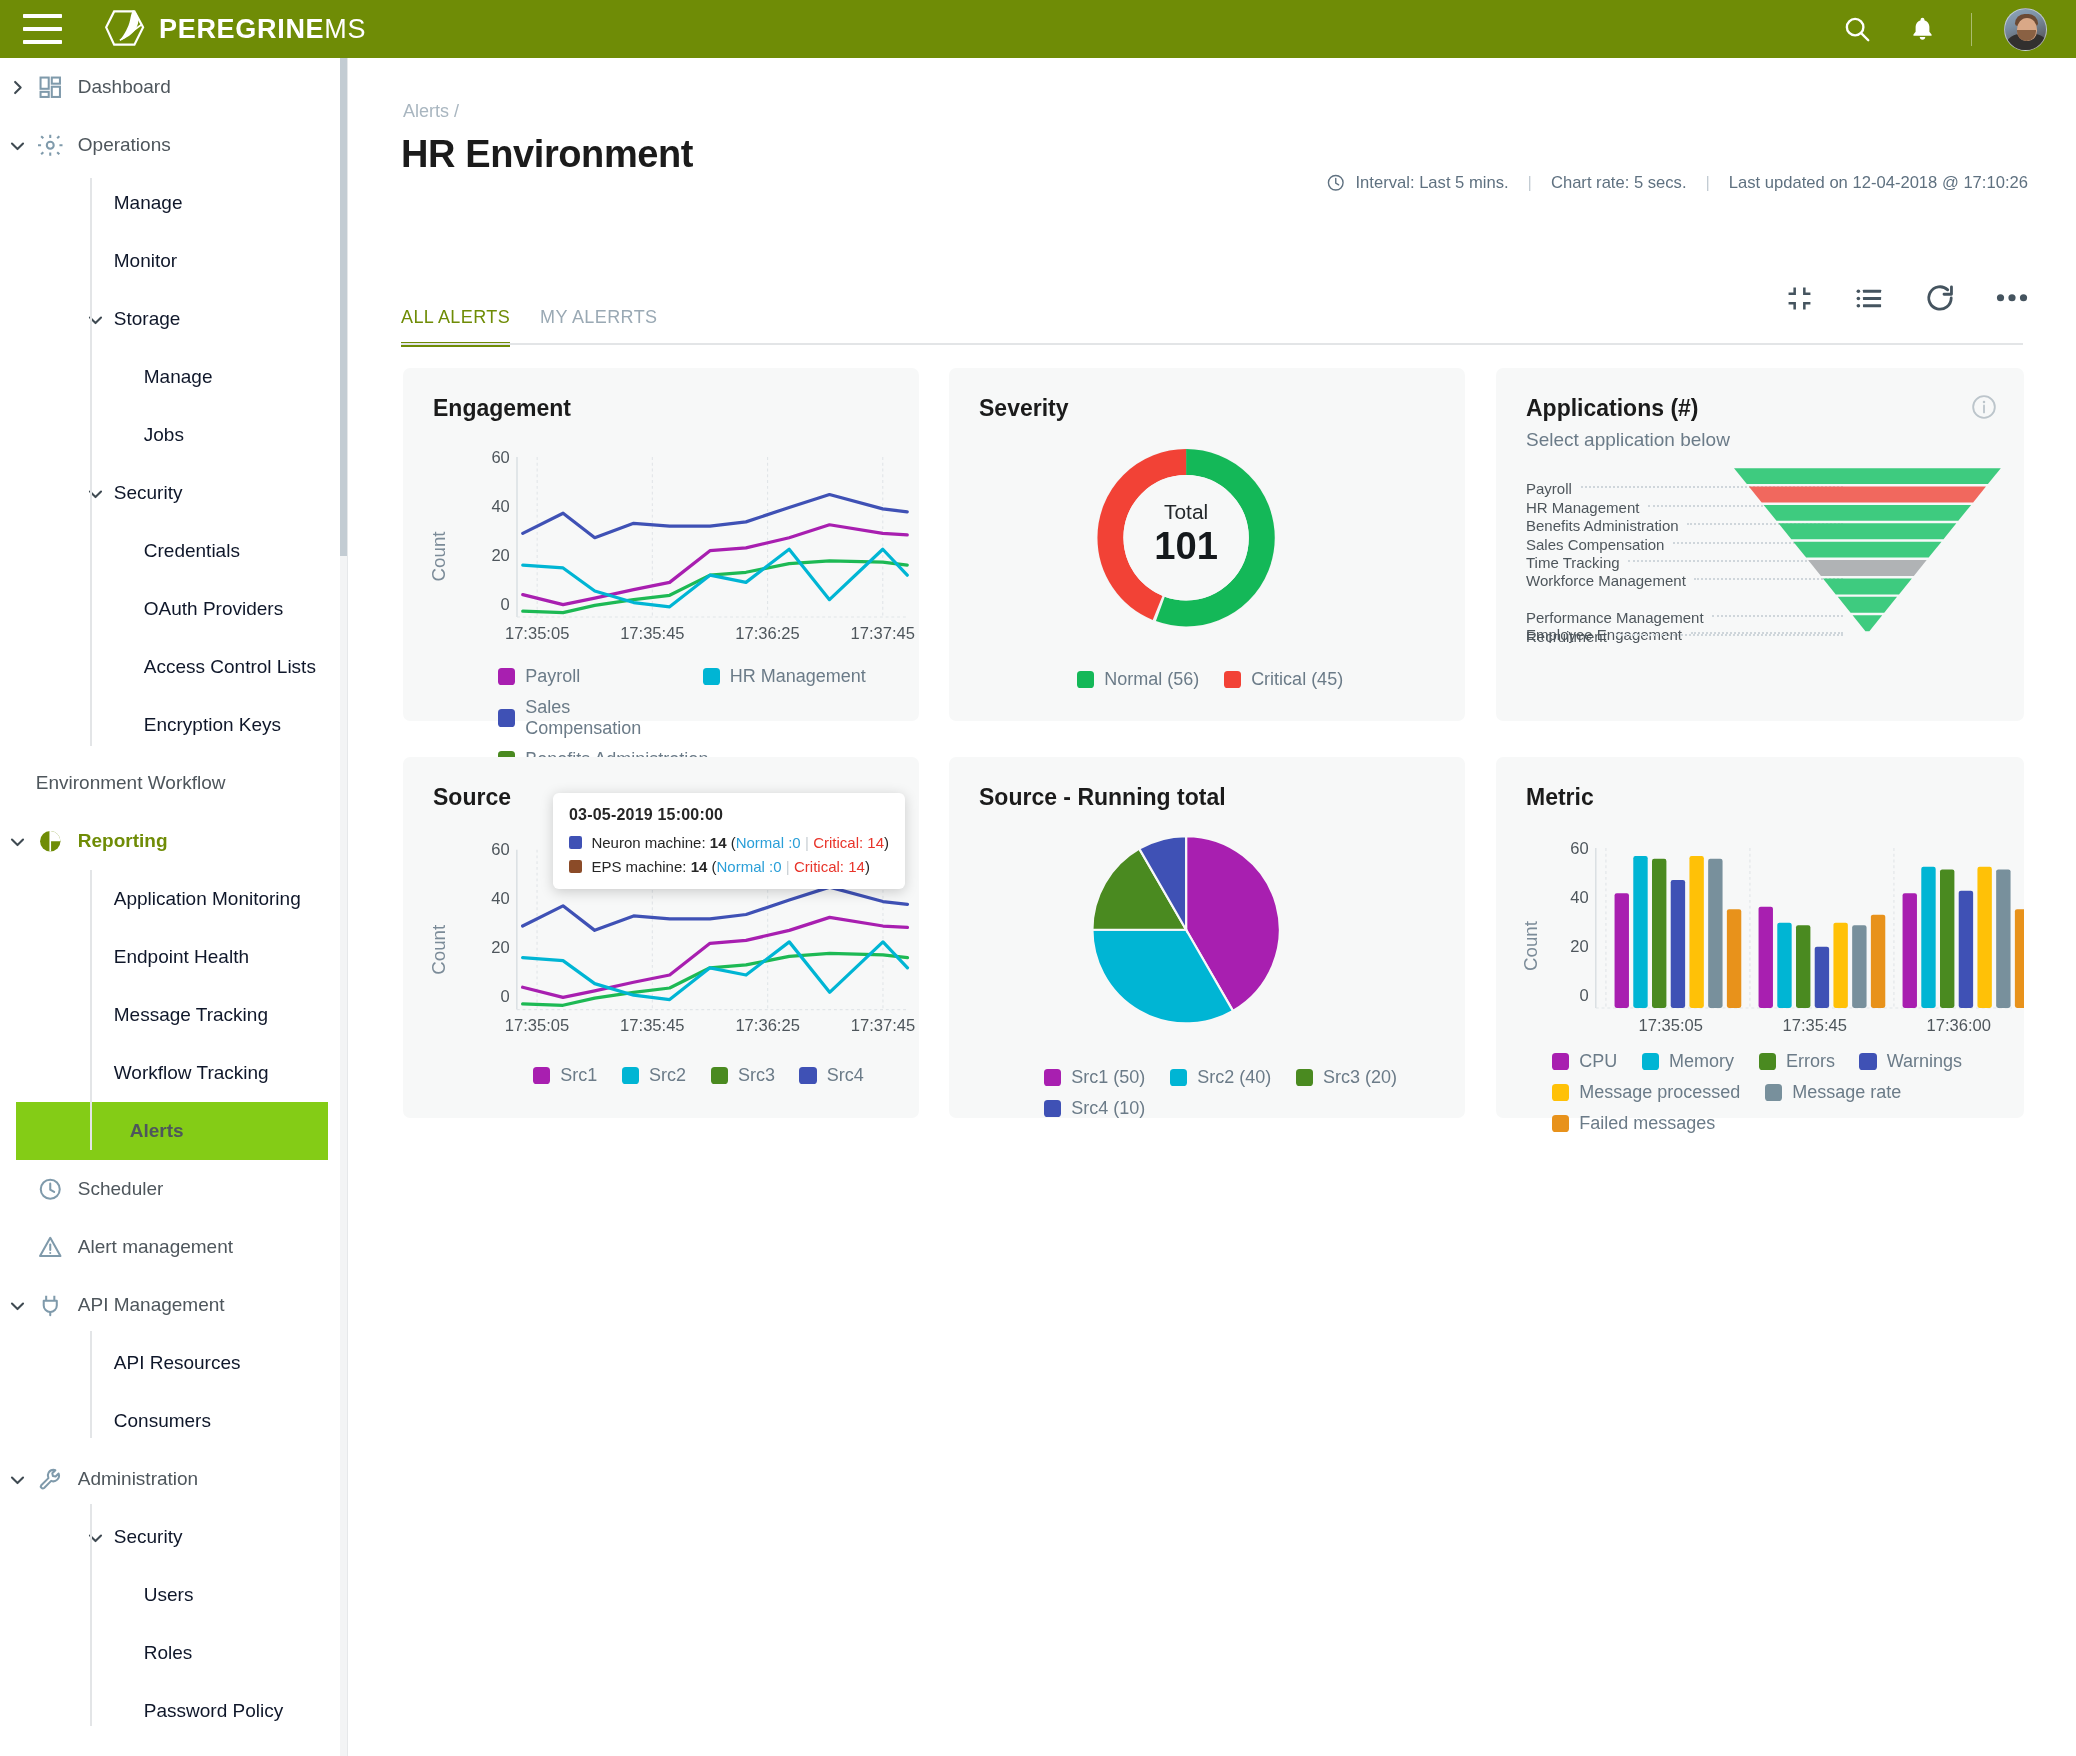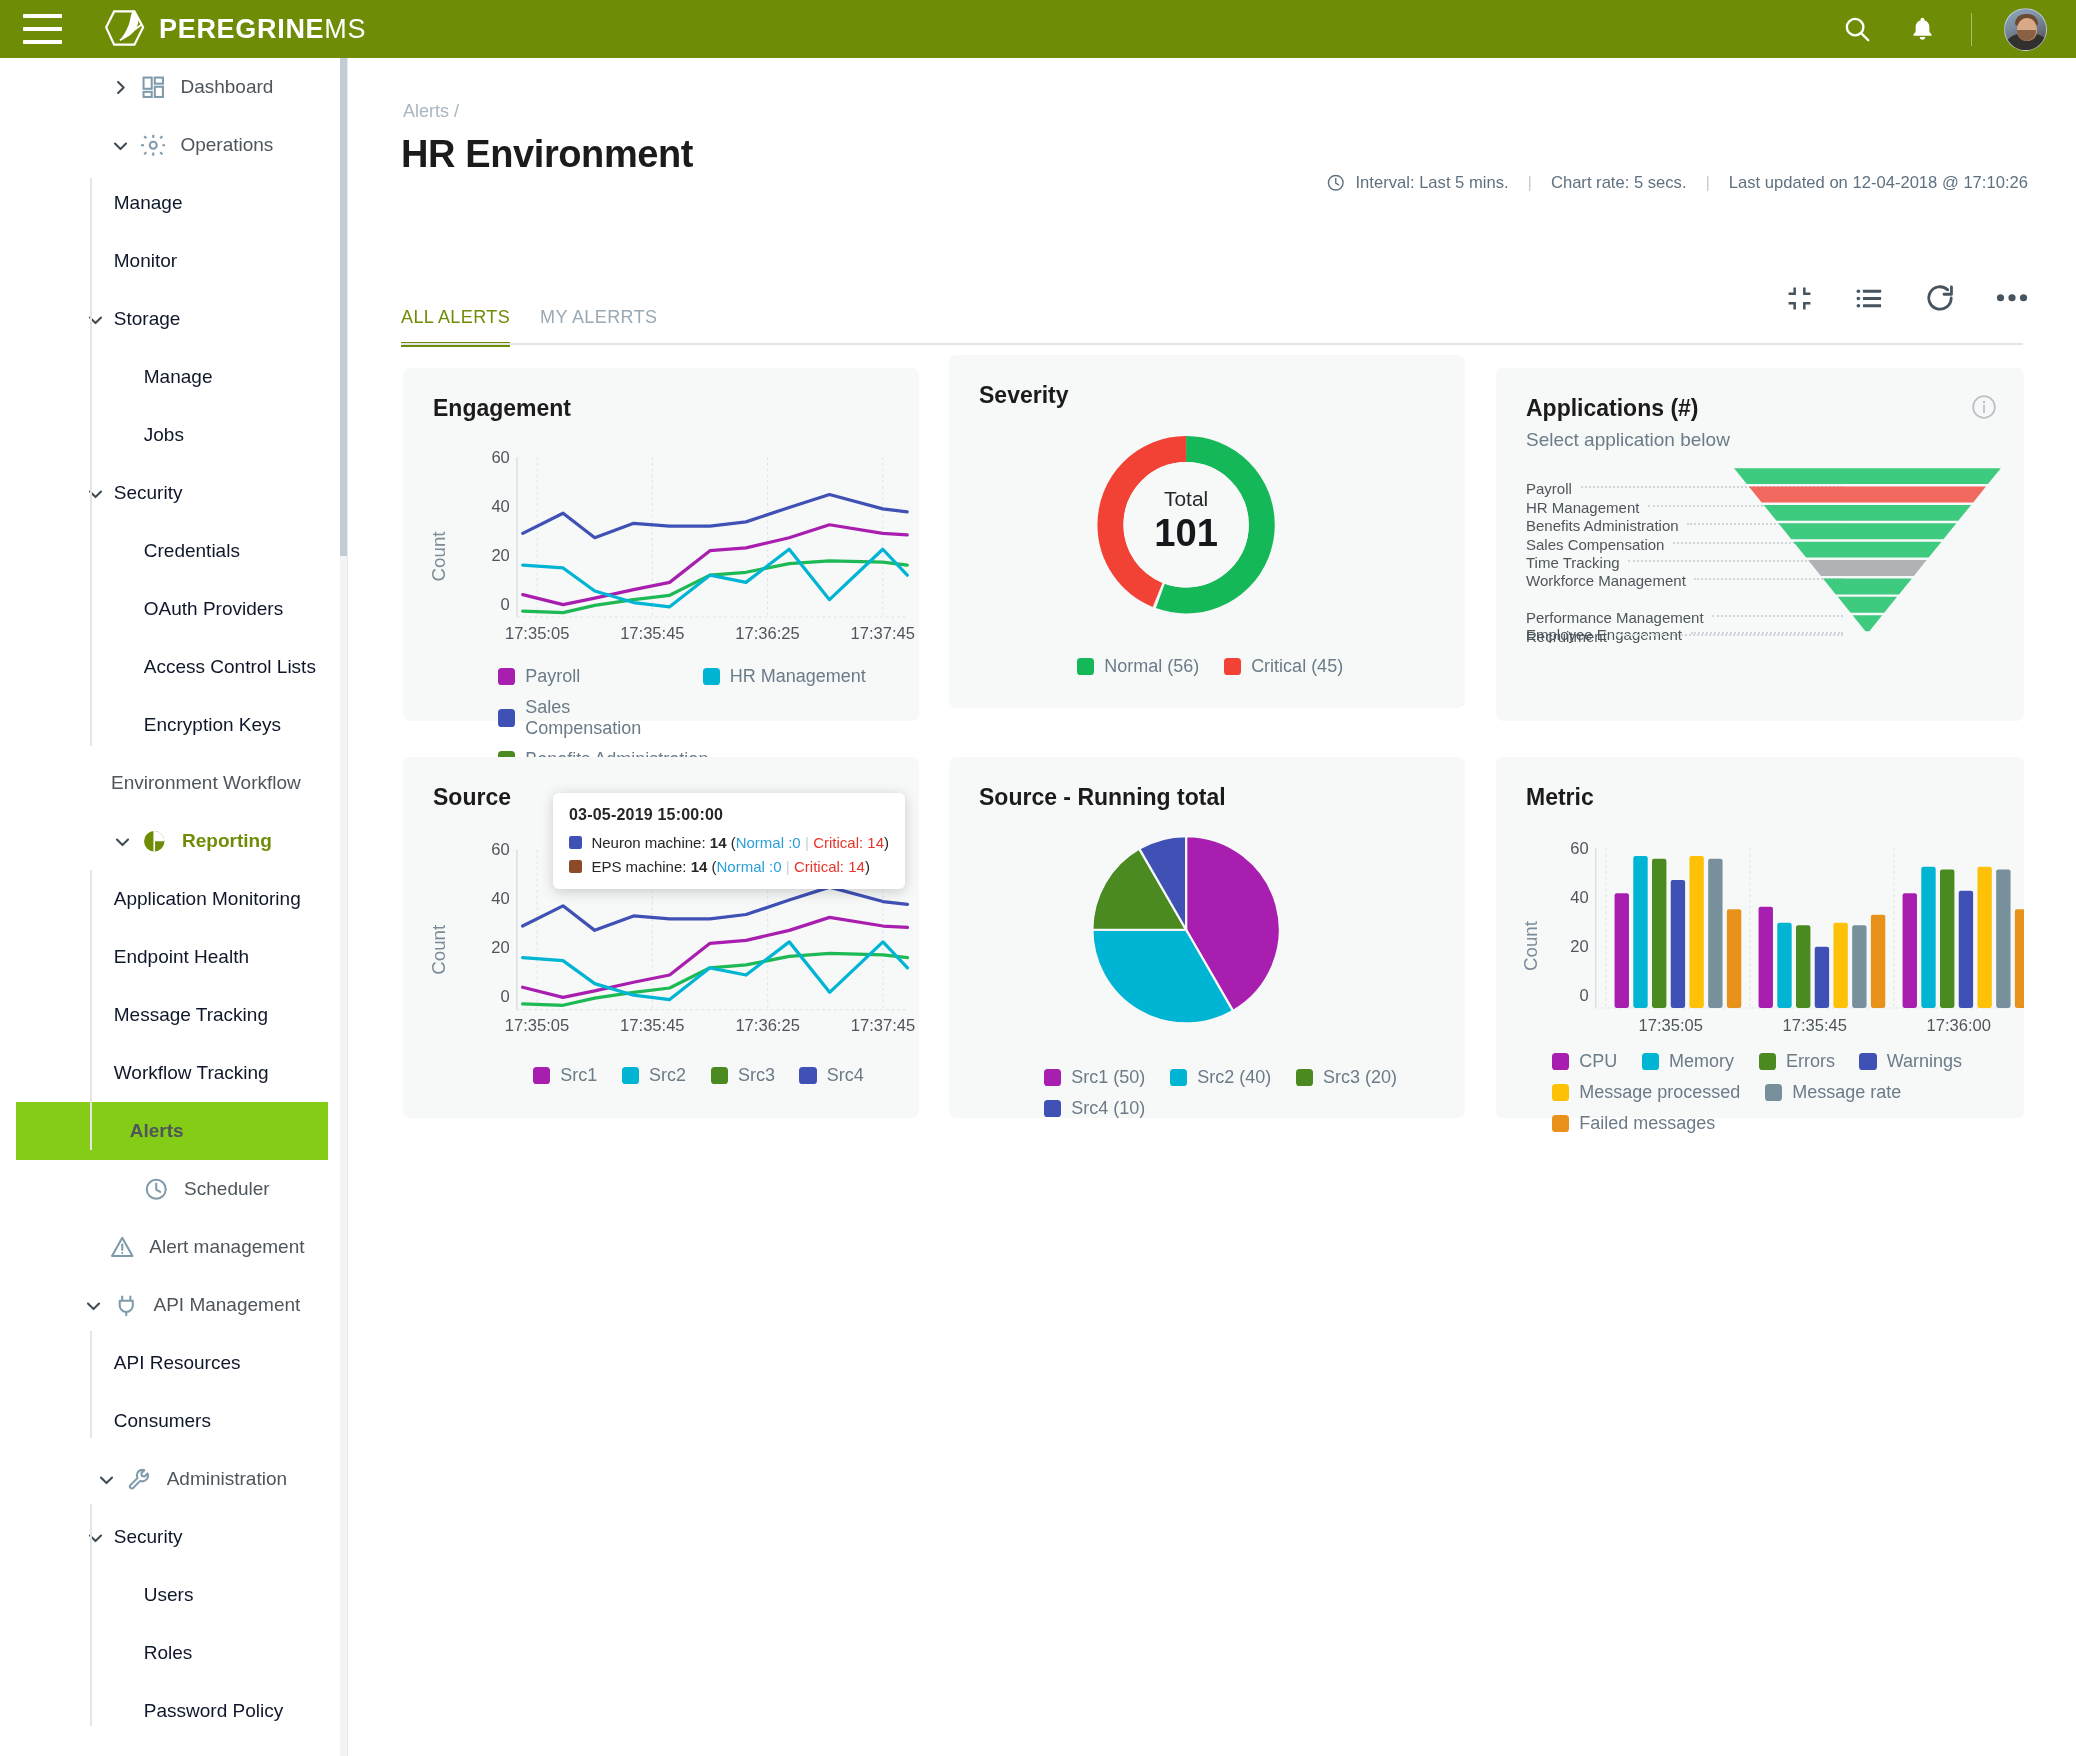--- a/index.html
+++ b/index.html
@@ -41,21 +41,21 @@
   .sidebar {
     position: absolute; top: 58px; left: 0;
     width: 348px; height: 1699px;
     background: #ffffff; border-right: 1.4px solid #e6e8ea;
     overflow: hidden;
   }
   .nav-scroll-track { position: absolute; right: 0; top: 0; width: 7.2px; height: 1699px; background: #f3f4f5; }
   .nav-scroll-thumb { position: absolute; right: 0; top: 0; width: 7.2px; height: 498px; background: #c3ccd3; }
 
   .nav-item { display: flex; align-items: center; height: 58px; cursor: pointer; position: relative; }
-  .nav-item.level-0 { padding-left: 36px; justify-content: center; }
+  .nav-item.level-0 { padding-left: 7px; }
   .nav-item.level-1 { padding-left: 85px; }
   .nav-item.level-2 { padding-left: 115px; }
   .nav-label { font-size: 19px; color: #0f172a; font-weight: 400; }
   .nav-item.level-0 > .nav-label { color: #4e565c; }
   .nav-item.active-section .nav-label { color: #6f8c06; font-weight: 700; }
   .nav-item.selected { background: #84cc16; border-radius: 0; margin: 0 19px 0 16px; }
   .nav-item.selected .nav-label { color: #4e565c; font-weight: 700; }
 
   .caret { width: 21.6px; display: flex; align-items: center; justify-content: center; margin-right: 7.2px; flex: 0 0 21.6px; }
   .nav-icon { width: 29px; margin-right: 13px; display: flex; align-items: center; justify-content: center; flex: 0 0 29px; }
@@ -456,21 +456,21 @@
         <span class="swatch" style="background:#3f51b5;"></span>
         <span>Sales Compensation</span>
       </div>
       <div class="legend-item">
         <span class="swatch" style="background:#4a8a20;"></span>
         <span>Benefits Administration</span>
       </div>
     </div>
   </div>
 
-  <div class="card" style="left:601px; top:297px; width:516px; height:353px;">
+  <div class="card" style="left:601px; top:310px; width:516px; height:353px;">
     <div class="card-title" style="left:30px; top:27px;">Severity</div>
     <svg width="516" height="238" viewBox="0 0 716 330" style="position:absolute;left:0;top:63px;">
       <circle cx="329" cy="148" r="124" fill="#f1f2f2"></circle>
 
       <circle cx="329" cy="148" r="105" fill="none" stroke="#14b858" stroke-width="36" stroke-dasharray="365.8 294.0" stroke-dashoffset="0" transform="rotate(-90 329 148)"></circle>
       <circle cx="329" cy="148" r="105" fill="none" stroke="#f24236" stroke-width="36" stroke-dasharray="290.0 369.8" stroke-dashoffset="-369.8" transform="rotate(-90 329 148)"></circle>
       <circle cx="329" cy="148" r="87" fill="#f7f8f8"></circle>
       <text x="329" y="122" text-anchor="middle" font-size="29" fill="#24282b">Total</text>
       <text x="329" y="178" text-anchor="middle" font-size="53" font-weight="700" fill="#15191c">101</text>
     </svg>

